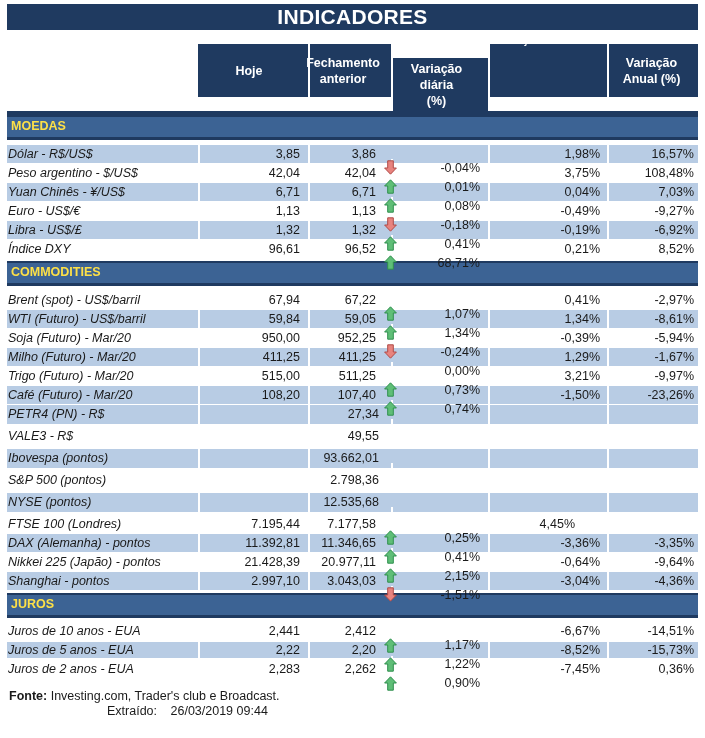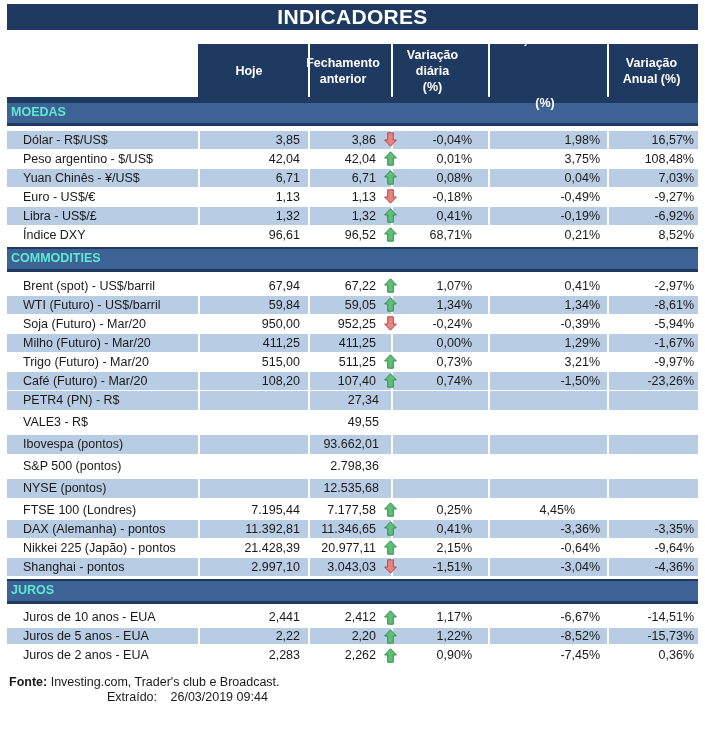--- a/index.html
+++ b/index.html
@@ -24,40 +24,40 @@
   .hcell{
     background:var(--navy);color:#fff;font-weight:bold;font-size:12.5px;
     height:53px;display:flex;flex-direction:column;justify-content:center;
     align-items:center;text-align:center;line-height:16px;box-sizing:border-box;
   }
   .hcell + .hcell{border-left:2px solid #fff;}
   .header-strip{height:6px;background:var(--navy);}
 
   
   .section-bar{
-    background:var(--steel);color:#5eead4;font-weight:bold;font-size:12.5px;
+    background:var(--steel);color:#fde047;font-weight:bold;font-size:12.5px;
     height:20px;line-height:18px;padding-left:4px;
     border-bottom:3px solid var(--navy);border-top:2px solid var(--navy);
     margin:3px 0 5px 0;box-sizing:content-box;
   }
   .section-bar.first{margin-top:0;border-top:0;}
 
   
   .row{display:flex;height:18px;line-height:18px;font-size:12.5px;margin-bottom:1px;}
   .row.shaded{background:var(--shade);}
   .row.spaced{height:19px;line-height:19px;margin-bottom:3px;}
   .row.tight{height:16px;line-height:16px;margin-bottom:3px;}
   .cell{box-sizing:border-box;white-space:nowrap;overflow:visible;}
   .row .cell + .cell{border-left:2px solid #fff;}
   .num{text-align:right;}
-  .c-label{width:191px;padding-left:16px;}
+  .c-label{width:191px;padding-left:1px;font-style:italic;}
   .c-hoje{width:110px;padding-right:8px;}
   .c-fech{width:83px;padding-right:15px;}
   .row.no-var .c-fech{padding-right:12px;}
-  .c-dia{width:97px;padding-right:16px;position:relative;}
+  .c-dia{width:97px;padding-right:8px;position:relative;margin-top:14px;}
   .c-sem{width:119px;padding-right:7px;gap:48px;}
   .c-anu{width:91px;padding-right:4px;}
   .arrow{position:absolute;left:-9px;top:1px;width:13px;height:15px;}
 
   
   .footer{font-size:12.5px;margin-top:12px;padding-left:2px;height:15px;line-height:15px;}
   .footer .b{font-weight:bold;}
   .footer2{font-size:12.5px;padding-left:100px;height:15px;line-height:15px;}
   .footer2 .val{margin-left:10px;}
 </style>

